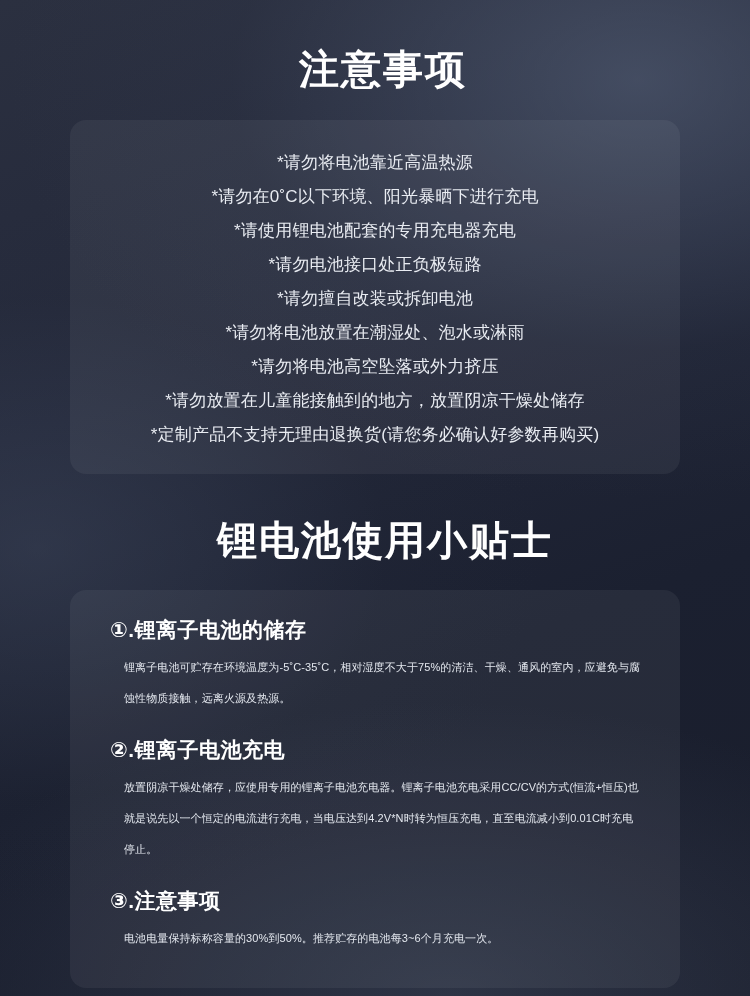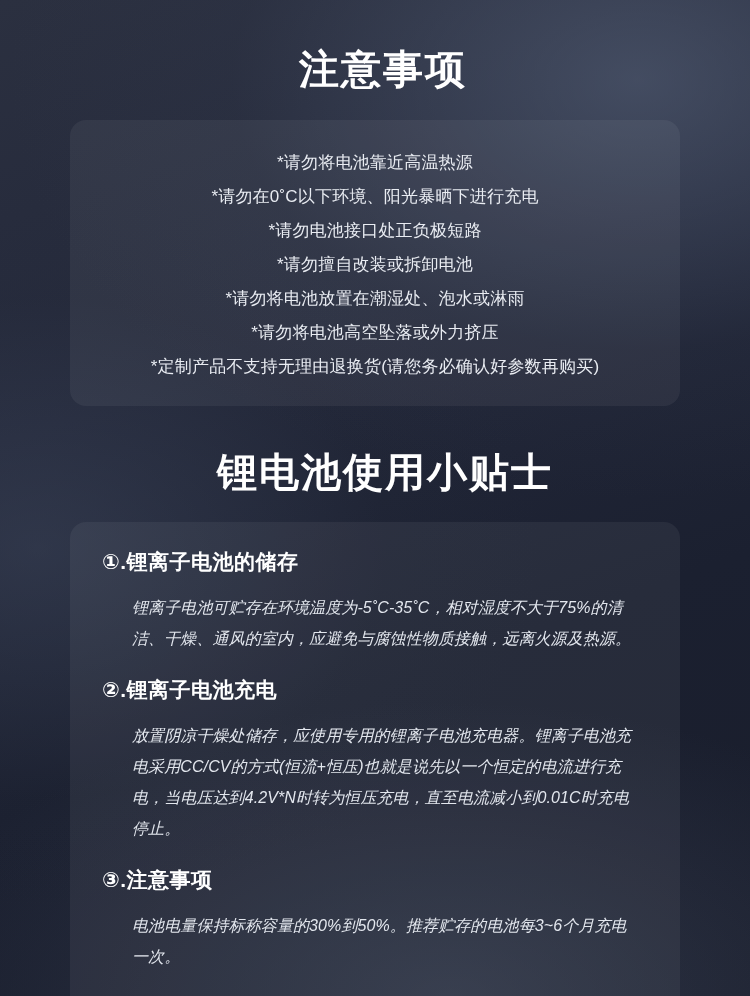--- a/index.html
+++ b/index.html
@@ -81,47 +81,48 @@
     margin-bottom: 22px;
   }
   .tip-block:last-child {
     margin-bottom: 0;
   }
   .tip-heading {
     font-size: 21px;
     font-weight: 700;
     color: #ffffff;
     letter-spacing: 0.5px;
-    margin: 0 0 8px 4px;
+    margin: 0 0 8px 12px;
   }
   .tip-body {
-    font-size: 16px;
+    font-size: 11px;
     line-height: 31px;
     color: #e3e7ee;
-    margin: 16px;
+    margin: 8px;
     padding-left: 18px;
     letter-spacing: 0.1px;
-    font-style: italic;
   }
 </style>
 </head>
 <body>
 
 <div class="page">
 
   <h1 class="section-title" id="notice-title">注意事项</h1>
 
   <div class="card" id="notice-card">
     <ul class="notice-list">
       <li>*请勿将电池靠近高温热源</li>
       <li>*请勿在0˚C以下环境、阳光暴晒下进行充电</li>
+      <li>*请使用锂电池配套的专用充电器充电</li>
       <li>*请勿电池接口处正负极短路</li>
       <li>*请勿擅自改装或拆卸电池</li>
       <li>*请勿将电池放置在潮湿处、泡水或淋雨</li>
       <li>*请勿将电池高空坠落或外力挤压</li>
+      <li>*请勿放置在儿童能接触到的地方，放置阴凉干燥处储存</li>
       <li>*定制产品不支持无理由退换货(请您务必确认好参数再购买)</li>
     </ul>
   </div>
 
   <h1 class="section-title" id="tips-title">锂电池使用小贴士</h1>
 
   <div class="card" id="tips-card">
 
     <div class="tip-block">
       <h2 class="tip-heading">①.锂离子电池的储存</h2>

